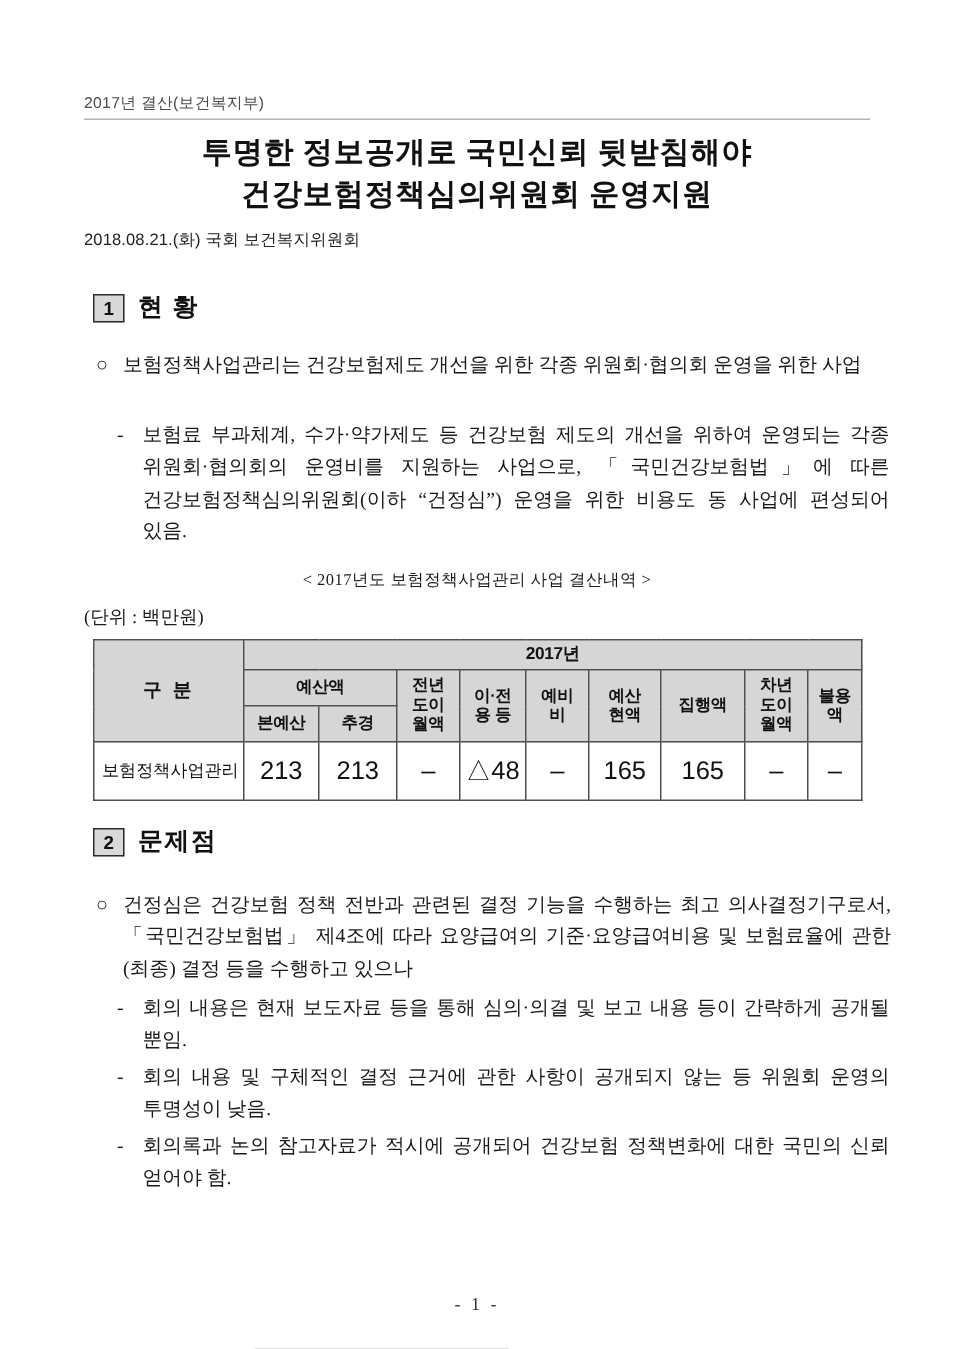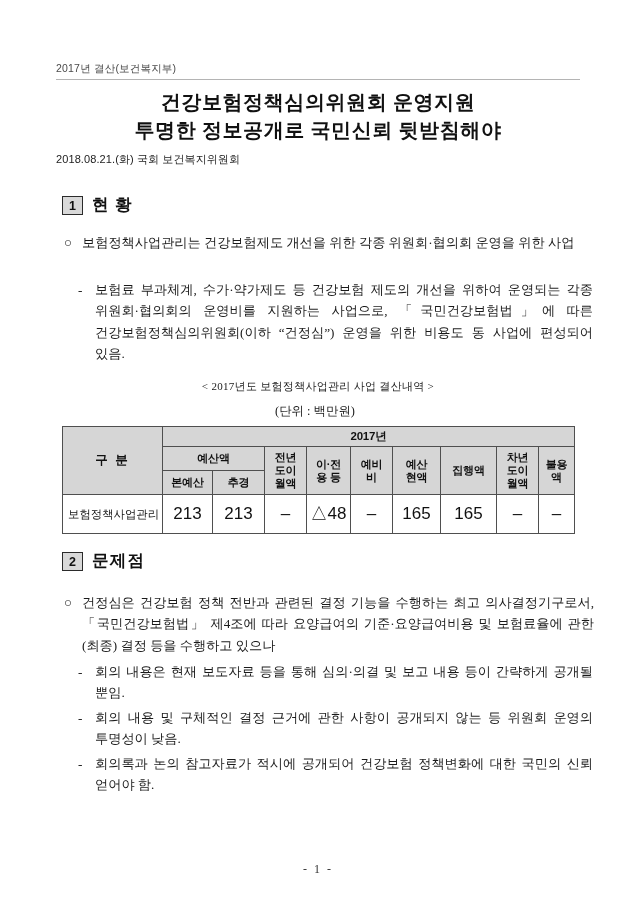--- a/index.html
+++ b/index.html
@@ -136,21 +136,21 @@
     width: 524px;
     text-align: center;
     font-size: 11px;
     color: #1a1a1a;
     letter-spacing: .3px;
     white-space: nowrap;
   }
   .tbl-unit {
     position: absolute;
     width: 524px;
-    text-align: center;
+    text-align: left;
     font-size: 12.4px;
     color: #1a1a1a;
     padding-right: 6px;
     box-sizing: border-box;
     white-space: nowrap;
   }
 
   
   .tbl-wrap {
     position: absolute;
@@ -223,22 +223,22 @@
 
 <div class="page">
   <div class="sheet">
 
     <div class="doc-header">
       <div class="doc-header-text">2017년 결산(보건복지부)</div>
       <div class="doc-header-rule"></div>
     </div>
 
     <div class="title-block">
+      <div class="title-line">투명한 정보공개로 국민신뢰 뒷받침해야</div>
       <div class="title-line">건강보험정책심의위원회 운영지원</div>
-      <div class="title-line">투명한 정보공개로 국민신뢰 뒷받침해야</div>
     </div>
     <div class="date-line">2018.08.21.(화) 국회 보건복지위원회</div>
 
     <div class="section-head" style="top:194px;">
       <span class="section-num">1</span>
       <span class="section-title">현 황</span>
     </div>
 
     <div class="para lvl1" style="top:232px; left:8px; width:512px;">
       <span class="marker">○</span>

